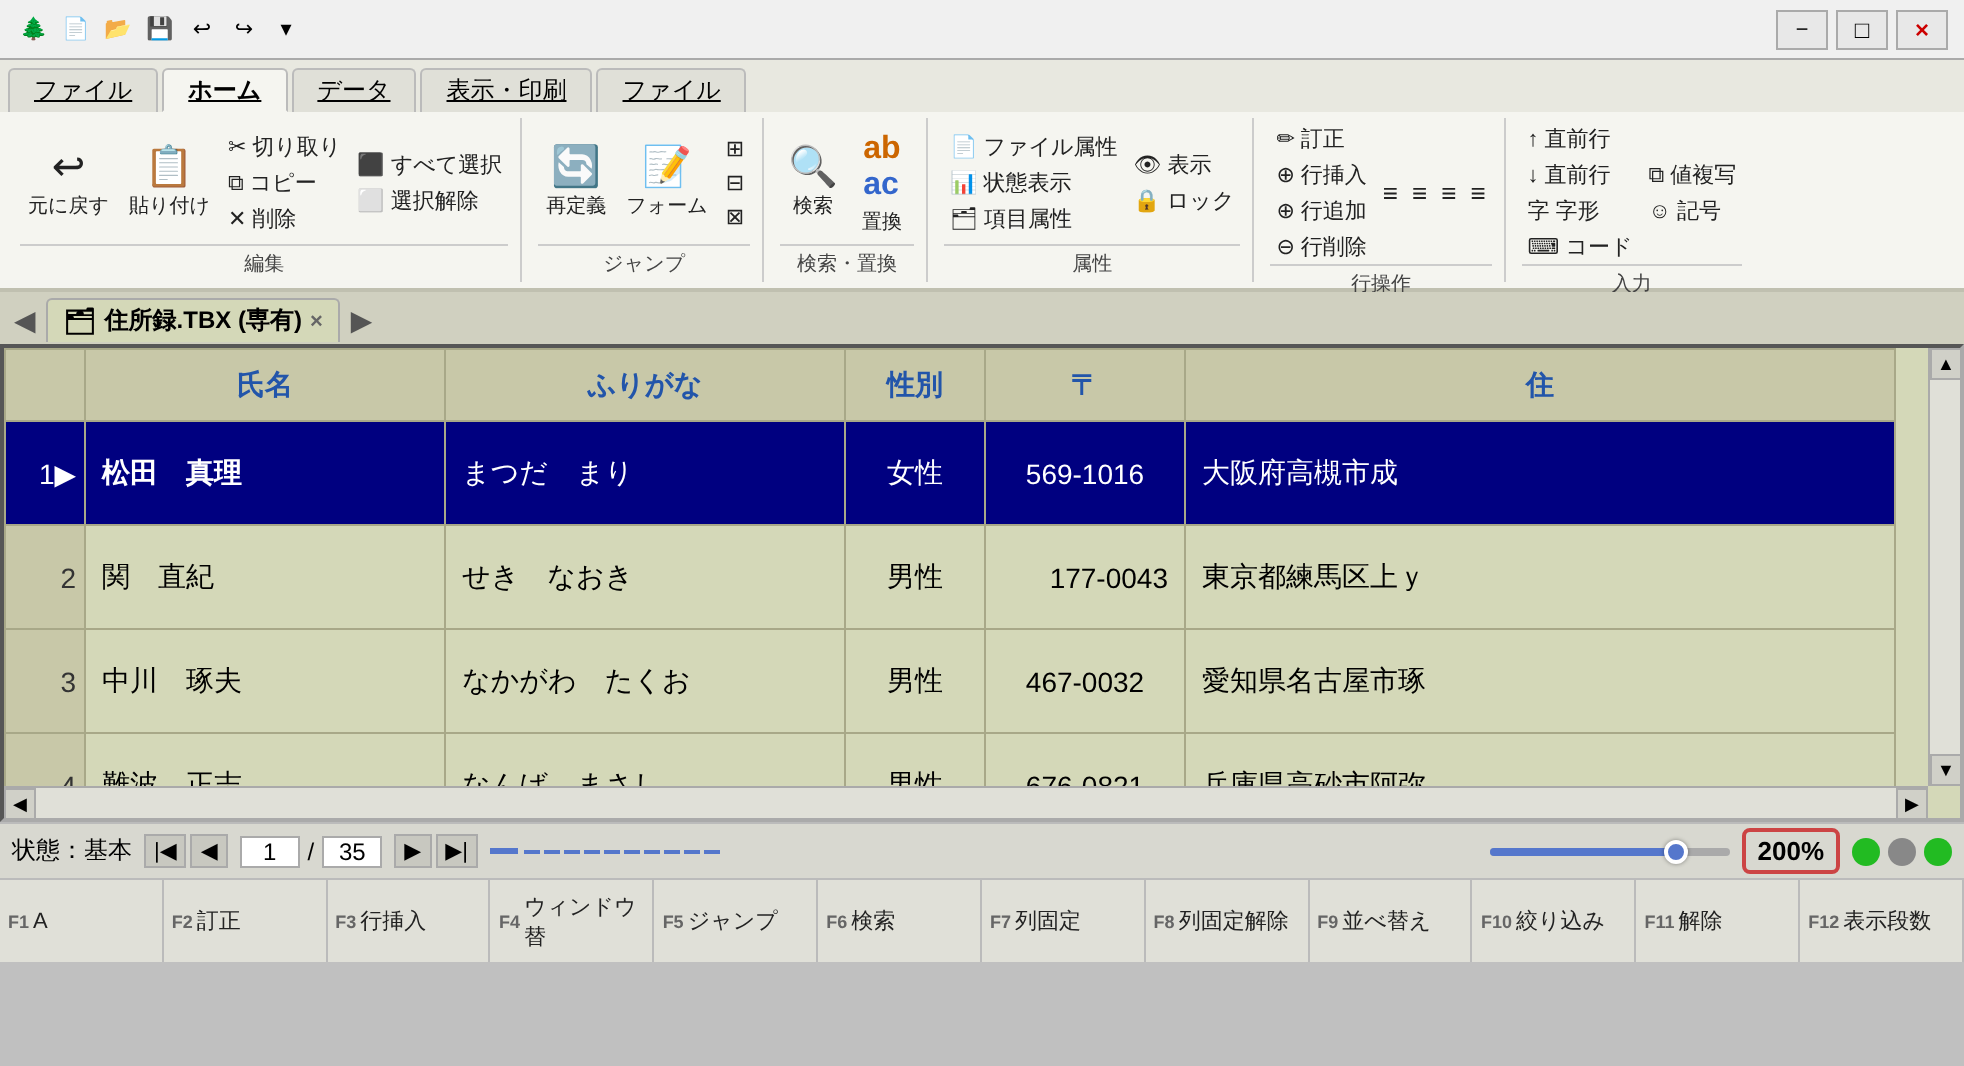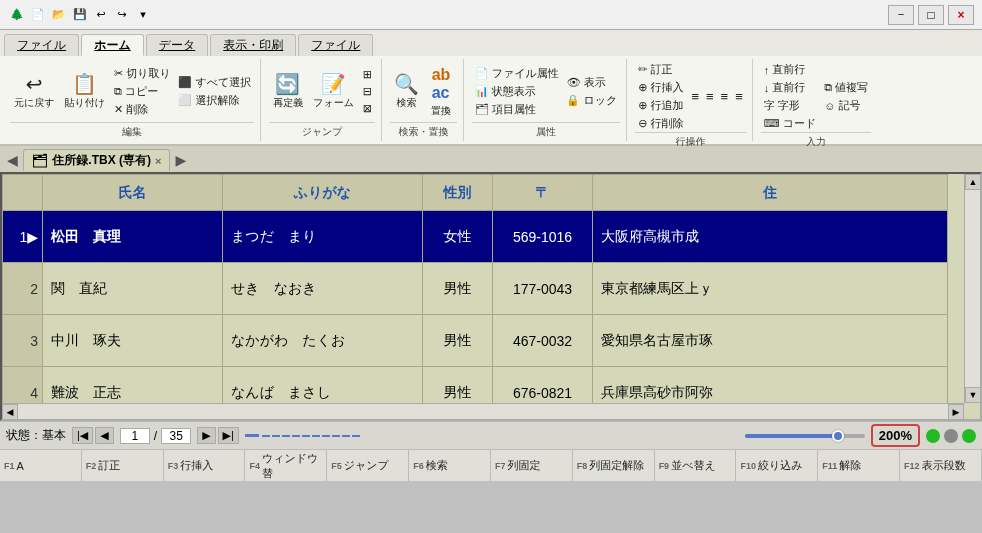--- a/index.html
+++ b/index.html
@@ -281,21 +281,21 @@
     .zoom-pct { font-size: 13px; font-weight: bold; }
     .status-lights { display: flex; gap: 4px; align-items: center; }
     .status-light { width: 14px; height: 14px; border-radius: 50%; }
     .light-green { background: #22bb22; }
     .light-gray { background: #888; }
 
     
     .fkey-bar {
       background: #e0e0d8;
       border-top: 1px solid #bbb;
-      height: 32px;
+      height: 42px;
       display: flex;
       align-items: stretch;
       font-size: 10px;
     }
     .fkey-item {
       display: flex;
       align-items: center;
       border-right: 1px solid #bbb;
       padding: 0 4px;
       gap: 2px;
@@ -569,21 +569,21 @@
             <td>まつだ　まり</td>
             <td style="text-align:center;">女性</td>
             <td style="text-align:center;">569-1016</td>
             <td>大阪府高槻市成</td>
           </tr>
           <tr>
             <td class="row-num-cell">2</td>
             <td>関　直紀</td>
             <td>せき　なおき</td>
             <td style="text-align:center;">男性</td>
-            <td style="text-align:center;">177-0043</td>
+            <td style="text-align:right;">177-0043</td>
             <td>東京都練馬区上ｙ</td>
           </tr>
           <tr>
             <td class="row-num-cell">3</td>
             <td>中川　琢夫</td>
             <td>なかがわ　たくお</td>
             <td style="text-align:center;">男性</td>
             <td style="text-align:center;">467-0032</td>
             <td>愛知県名古屋市琢</td>
           </tr>

